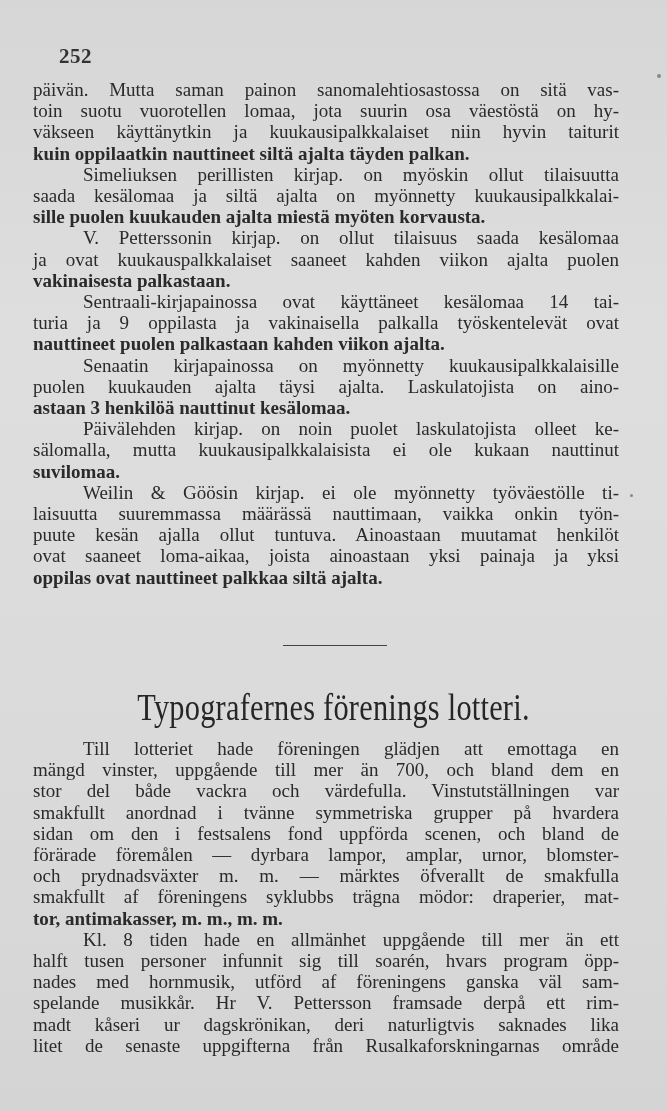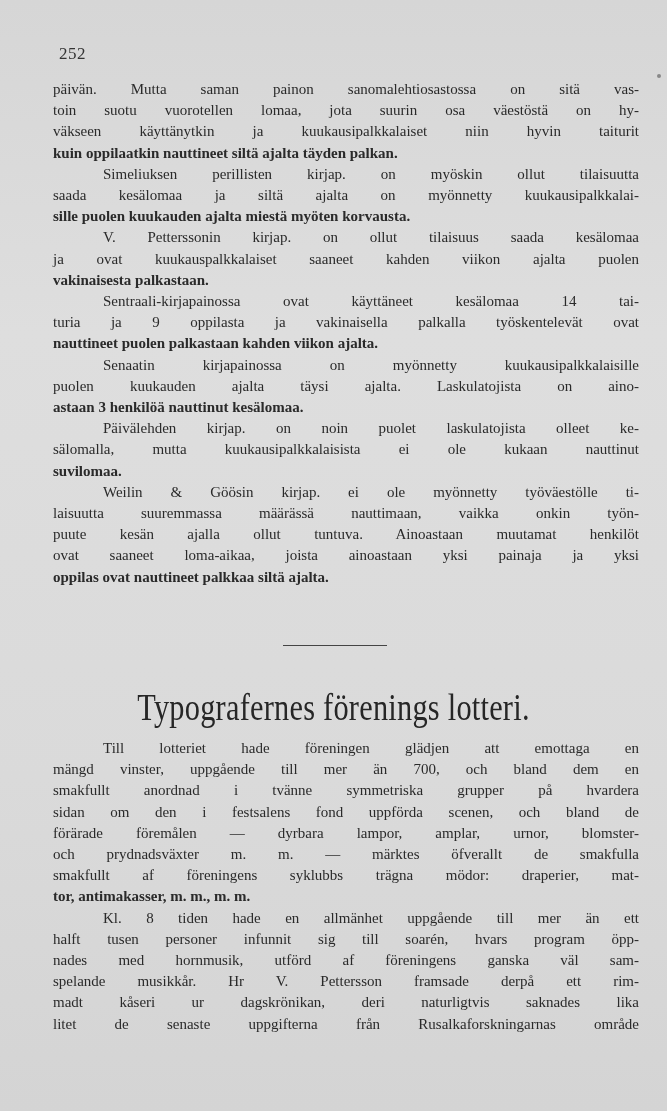--- a/index.html
+++ b/index.html
@@ -6,25 +6,25 @@
   body {
     width: 667px; height: 1111px; overflow: hidden;
     background: #dcdcdc;
     background-image: linear-gradient(180deg, #d6d6d6 0%, #dedede 30%, #dadada 70%, #d4d4d4 100%);
     font-family: "Liberation Serif", "DejaVu Serif", serif;
     color: #2a2a2a;
     position: relative;
   }
   .page-number {
     position: absolute; left: 59px; top: 44px;
-    font-size: 17px; letter-spacing: 0.5px; color: #333;
+    font-size: 21px; letter-spacing: 0.5px; color: #333; font-weight: bold;
   }
   .text-block {
-    position: absolute; left: 53px; width: 586px;
-    font-size: 15px; line-height: 21.2px;
+    position: absolute; left: 33px; width: 586px;
+    font-size: 19px; line-height: 21.2px;
     text-align: justify;
   }
   .line { display: block; white-space: nowrap; text-align: justify; text-align-last: justify; }
   .line.last { text-align-last: left; font-weight: bold; }
   .line.indent { padding-left: 50px; }
   .block-1 { top: 79px; }
   .divider {
     position: absolute; left: 283px; top: 645px; width: 104px; height: 0;
     border-top: 1.5px solid #444;
   }
@@ -69,20 +69,21 @@
     <span class="line last">oppilas ovat nauttineet palkkaa siltä ajalta.</span>
   </div>
 
 <div class="divider"></div>
 
 <div class="heading">Typografernes förenings lotteri.</div>
 
 <div class="text-block block-2" id="sec2">
     <span class="line indent">Till lotteriet hade föreningen glädjen att emottaga en</span>
     <span class="line">mängd vinster, uppgående till mer än 700, och bland dem en</span>
+    <span class="line">stor del både vackra och värdefulla. Vinstutställningen var</span>
     <span class="line">smakfullt anordnad i tvänne symmetriska grupper på hvardera</span>
     <span class="line">sidan om den i festsalens fond uppförda scenen, och bland de</span>
     <span class="line">förärade föremålen — dyrbara lampor, amplar, urnor, blomster-</span>
     <span class="line">och prydnadsväxter m. m. — märktes öfverallt de smakfulla</span>
     <span class="line">smakfullt af föreningens syklubbs trägna mödor: draperier, mat-</span>
     <span class="line last">tor, antimakasser, m. m., m. m.</span>
     <span class="line indent">Kl. 8 tiden hade en allmänhet uppgående till mer än ett</span>
     <span class="line">halft tusen personer infunnit sig till soarén, hvars program öpp-</span>
     <span class="line">nades med hornmusik, utförd af föreningens ganska väl sam-</span>
     <span class="line">spelande musikkår. Hr V. Pettersson framsade derpå ett rim-</span>

